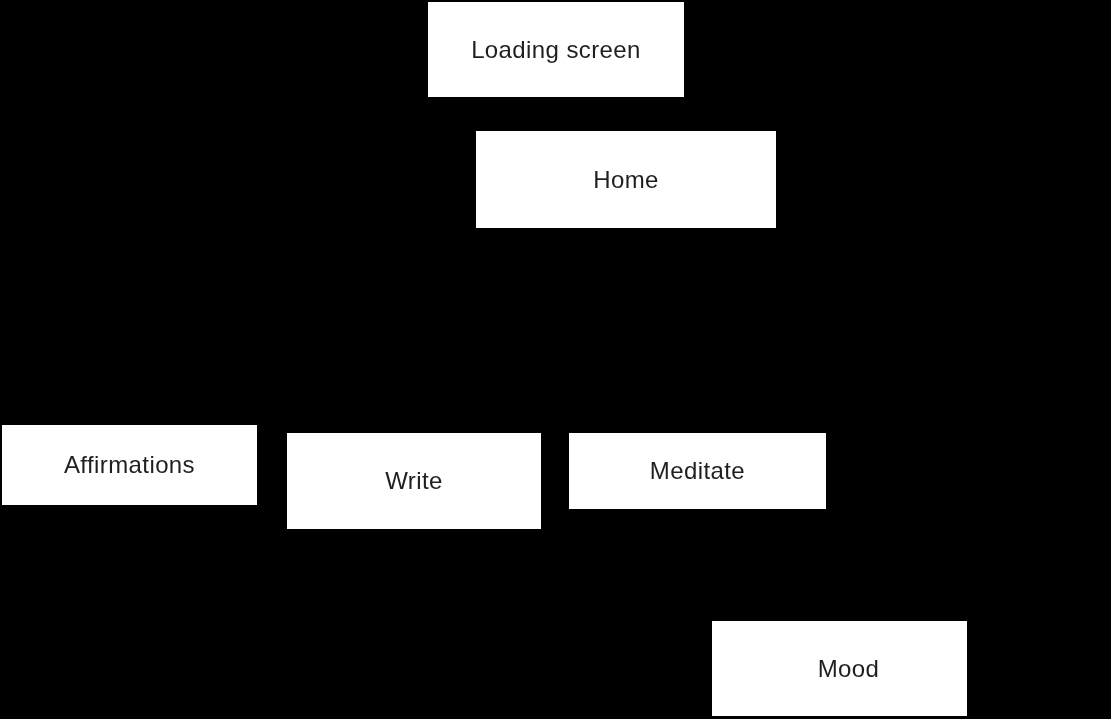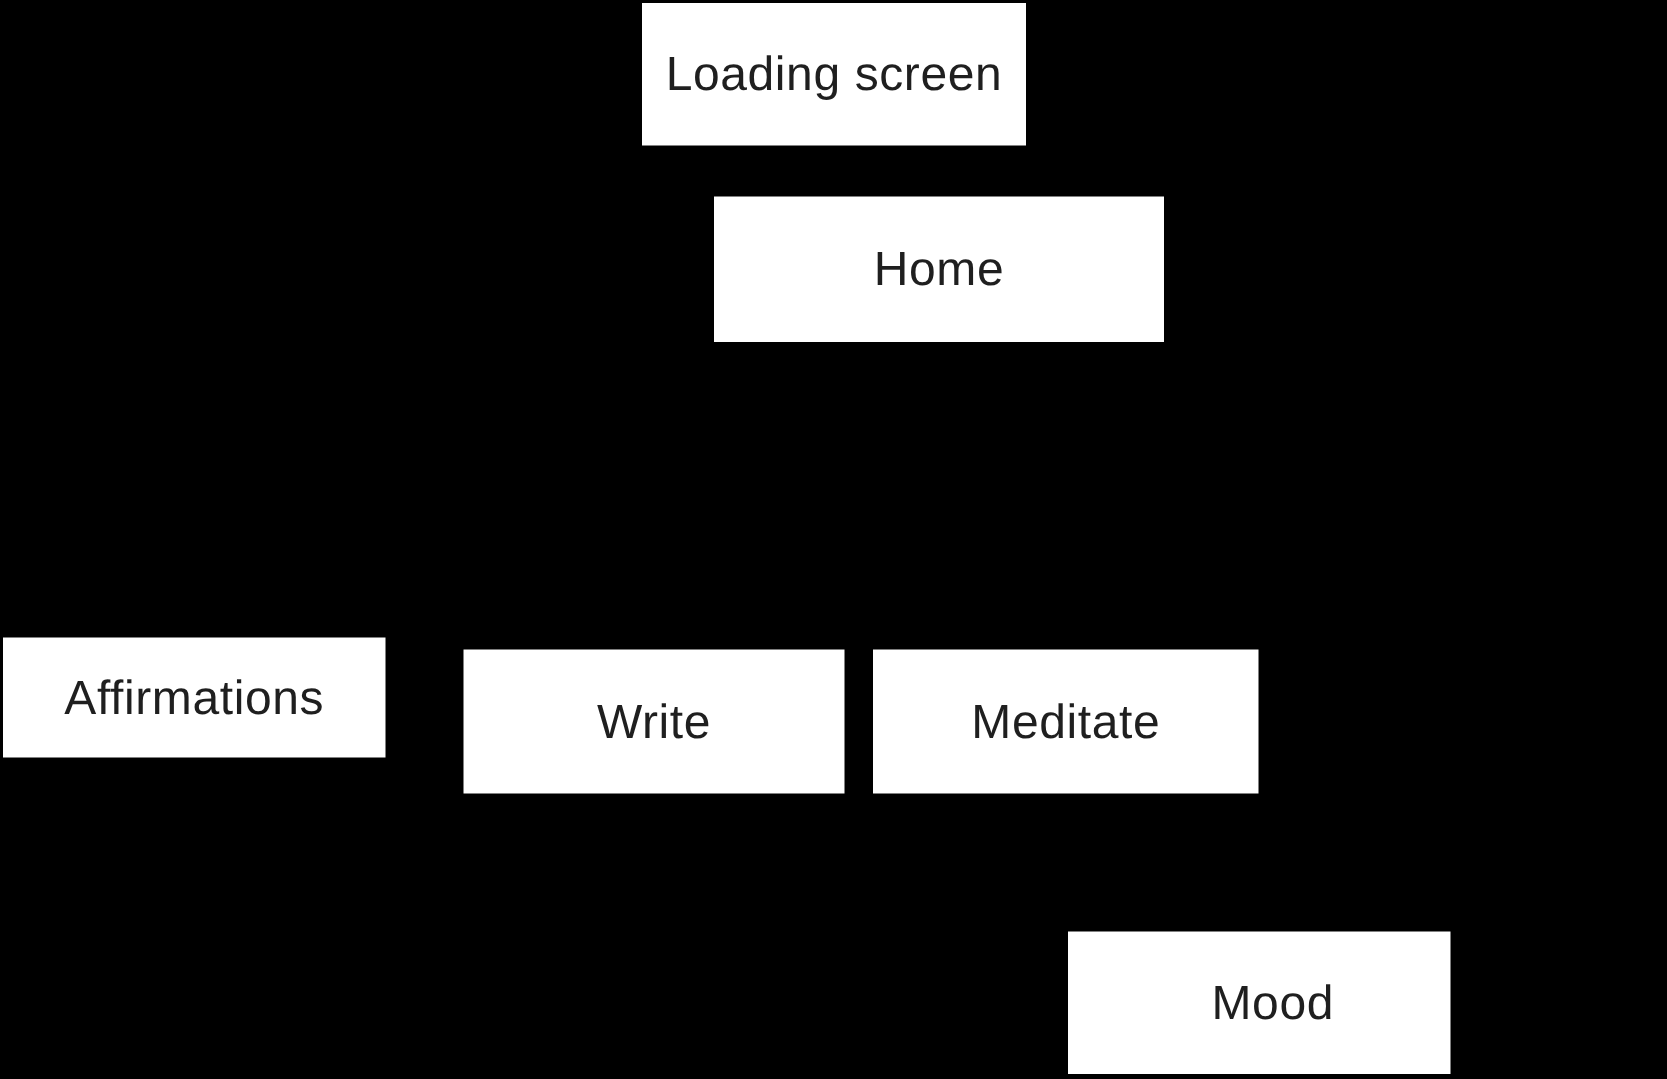--- a/index.html
+++ b/index.html
@@ -15,32 +15,32 @@
     overflow: hidden;
     font-family: "Liberation Sans", sans-serif;
   }
   .node {
     position: absolute;
     background: #ffffff;
     color: #1f1f1f;
     display: flex;
     align-items: center;
     justify-content: center;
-    font-size: 32px;
+    font-size: 24px;
     font-weight: 300;
     letter-spacing: 0.4px;
     white-space: nowrap;
     box-sizing: border-box;
   }
   
   .node-loading      { left: 428px; top: 2px;   width: 256px; height: 95px; }
   .node-home         { left: 428px; top: 131px; width: 300px; height: 97px; margin-left: 48px; }
   .node-affirmations { left: 2px;   top: 425px; width: 255px; height: 80px; }
-  .node-write        { left: 287px; top: 433px; width: 254px; height: 96px; margin-left: 22px; }
-  .node-meditate     { left: 582px; top: 433px; width: 257px; height: 96px; }
+  .node-write        { left: 287px; top: 433px; width: 254px; height: 96px; }
+  .node-meditate     { left: 569px; top: 433px; width: 257px; height: 76px; }
   .node-focus        { left: 853px; top: 433px; width: 256px; height: 96px; }
   .node-timeofday    { left: 428px; top: 621px; width: 255px; height: 95px; }
   .node-mood         { left: 712px; top: 621px; width: 255px; height: 95px; padding-left: 18px; }
 </style>
 </head>
 <body>
 
 <div id="canvas">
 
   <div class="node node-loading">

